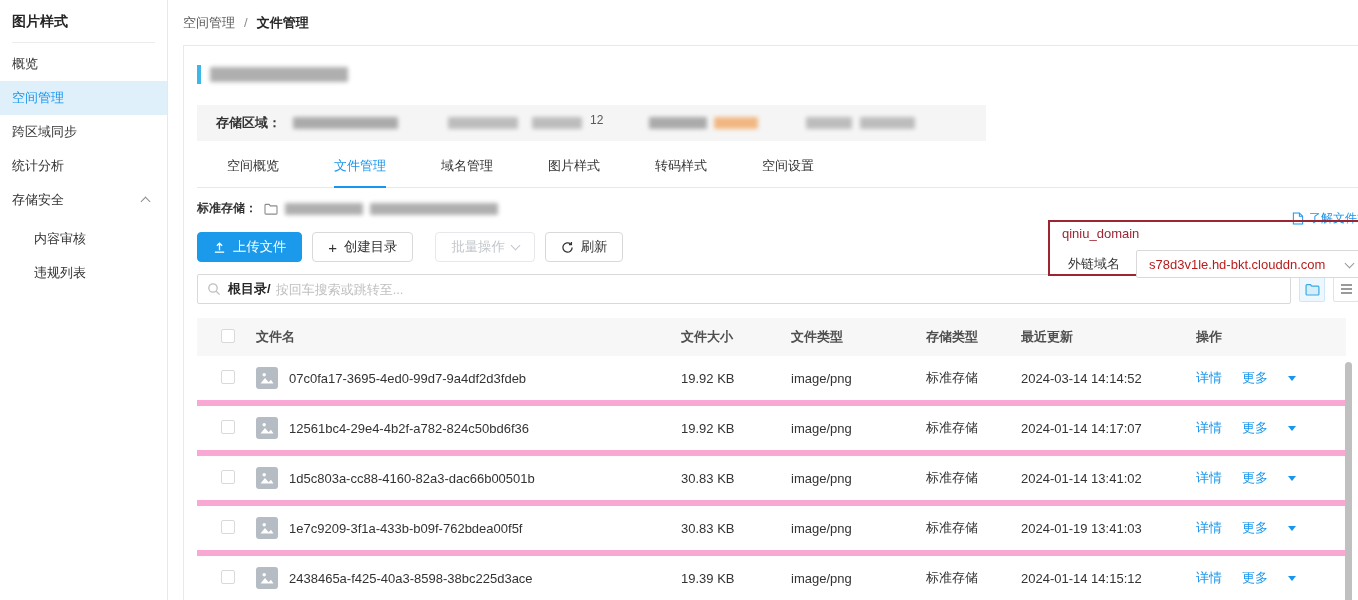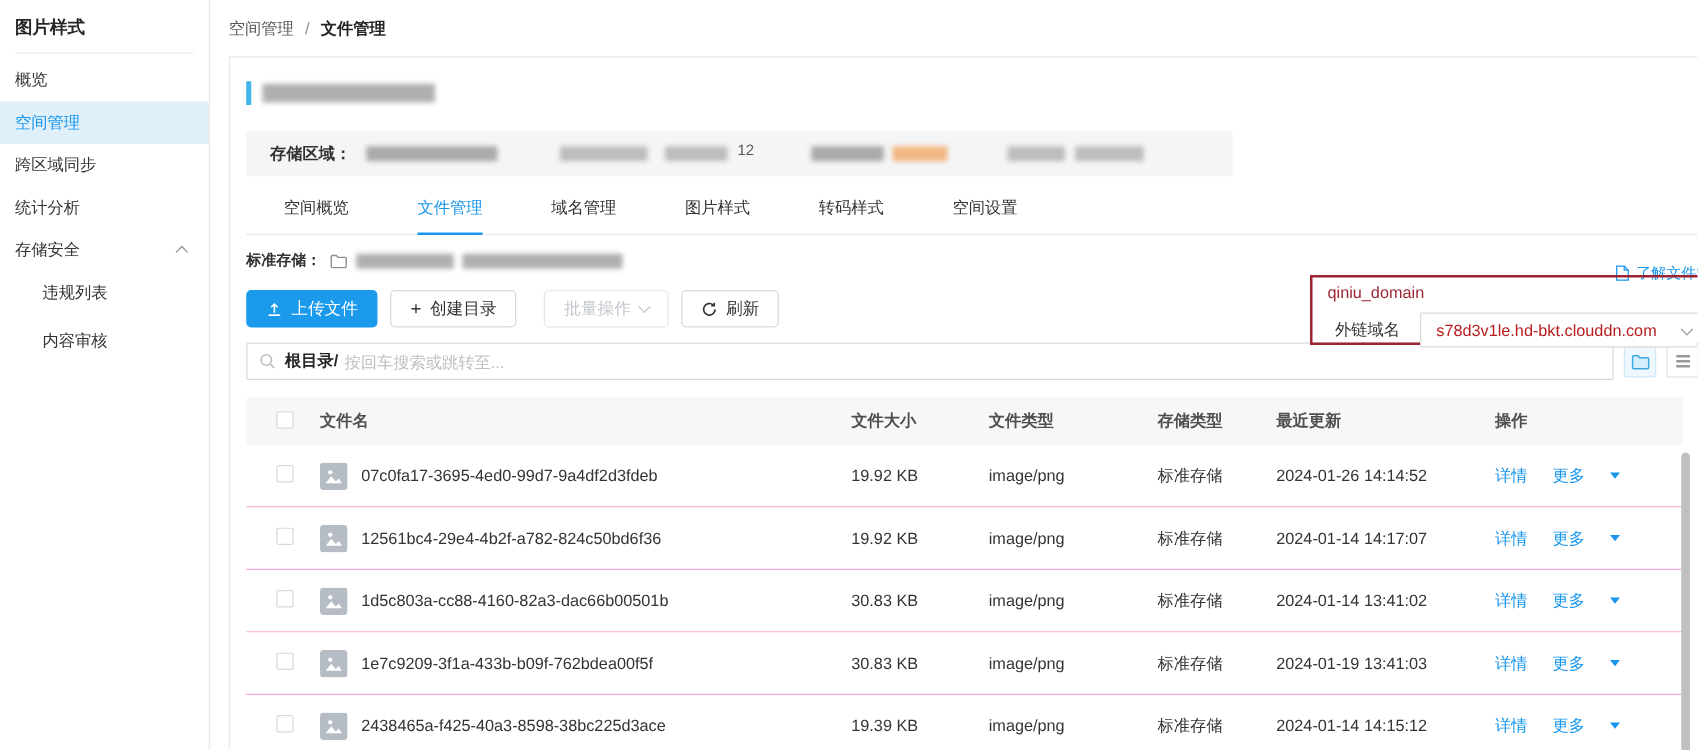--- a/index.html
+++ b/index.html
@@ -84,21 +84,21 @@
   .icon-btn { width:26px; height:26px; border:1px solid #e2e2e2; border-radius:2px;
     display:flex; align-items:center; justify-content:center; background:#fff; cursor:pointer; }
   .icon-btn.active-view { background:#eef7fd; border-color:#cfe8f7; }
   .hamburger { display:flex; flex-direction:column; gap:2.5px; }
   .hamburger i { width:11px; height:1.6px; background:#9a9a9a; display:block; }
 
   .table { margin-top:14px; width:1149px; }
   .thead, .trow { display:grid; grid-template-columns:59px 425px 110px 135px 95px 175px 1fr;
     align-items:center; }
   .thead { height:38px; background:#f7f7f7; color:#4f4f4f; font-weight:bold; }
-  .trow { height:50px; border-bottom:1px solid #f9a8d4; background:#fff; }
+  .trow { height:50px; border-bottom:6px solid #f9a8d4; background:#fff; }
   .cell { overflow:hidden; white-space:nowrap; }
   .c-check { padding-left:24px; }
   .checkbox { width:14px; height:14px; border:1px solid #d9d9d9; border-radius:2px;
     display:inline-block; background:#fff; cursor:pointer; }
   .c-name { display:flex; align-items:center; gap:11px; }
   .fname { color:#333; cursor:pointer; }
   .oplink { color:#1896ed; cursor:pointer; text-decoration:none; }
   .c-ops { display:flex; align-items:center; gap:20px; }
   .caret-down-solid { width:0; height:0; border-left:4.5px solid transparent;
     border-right:4.5px solid transparent; border-top:5.5px solid #1896ed; cursor:pointer; }
@@ -113,22 +113,22 @@
   <div class="sb-title">图片样式</div>
   <div class="sb-divider"></div>
   <div class="sb-item">概览</div>
   <div class="sb-item active">空间管理</div>
   <div class="sb-item">跨区域同步</div>
   <div class="sb-item">统计分析</div>
   <div class="sb-item">
     <span>存储安全</span>
     <span class="chevron-up"></span>
   </div>
+  <div class="sb-item sub first-sub">内容审核</div>
   <div class="sb-item sub">违规列表</div>
-  <div class="sb-item sub first-sub">内容审核</div>
 </div>
 
 <div class="main">
   <div class="breadcrumb">
     <span class="bc-parent">空间管理</span>
     <span class="bc-sep">/</span>
     <span class="bc-current">文件管理</span>
   </div>
 
   <div class="card">
@@ -255,21 +255,21 @@
       <svg width="22" height="22" viewBox="0 0 22 22">
         <rect width="22" height="22" rx="3" fill="#b6bcc3"></rect>
         <circle cx="8.2" cy="7.8" r="1.7" fill="#fff"></circle>
         <path d="M4.5 16.5 9 11l3.6 4.2 2.4-2.4 2.5 3.7z" fill="#fff"></path>
       </svg>
       <span class="fname">07c0fa17-3695-4ed0-99d7-9a4df2d3fdeb</span>
     </div>
     <div class="cell">19.92 KB</div>
     <div class="cell">image/png</div>
     <div class="cell">标准存储</div>
-    <div class="cell">2024-01-26 14:14:52</div>
+    <div class="cell">2024-03-14 14:14:52</div>
     <div class="cell c-ops">
       <a class="oplink">详情</a>
       <a class="oplink">更多</a>
       <span class="caret-down-solid"></span>
     </div>
   </div>
 
   <div class="trow">
     <div class="cell c-check"><span class="checkbox"></span></div>
     <div class="cell c-name">

